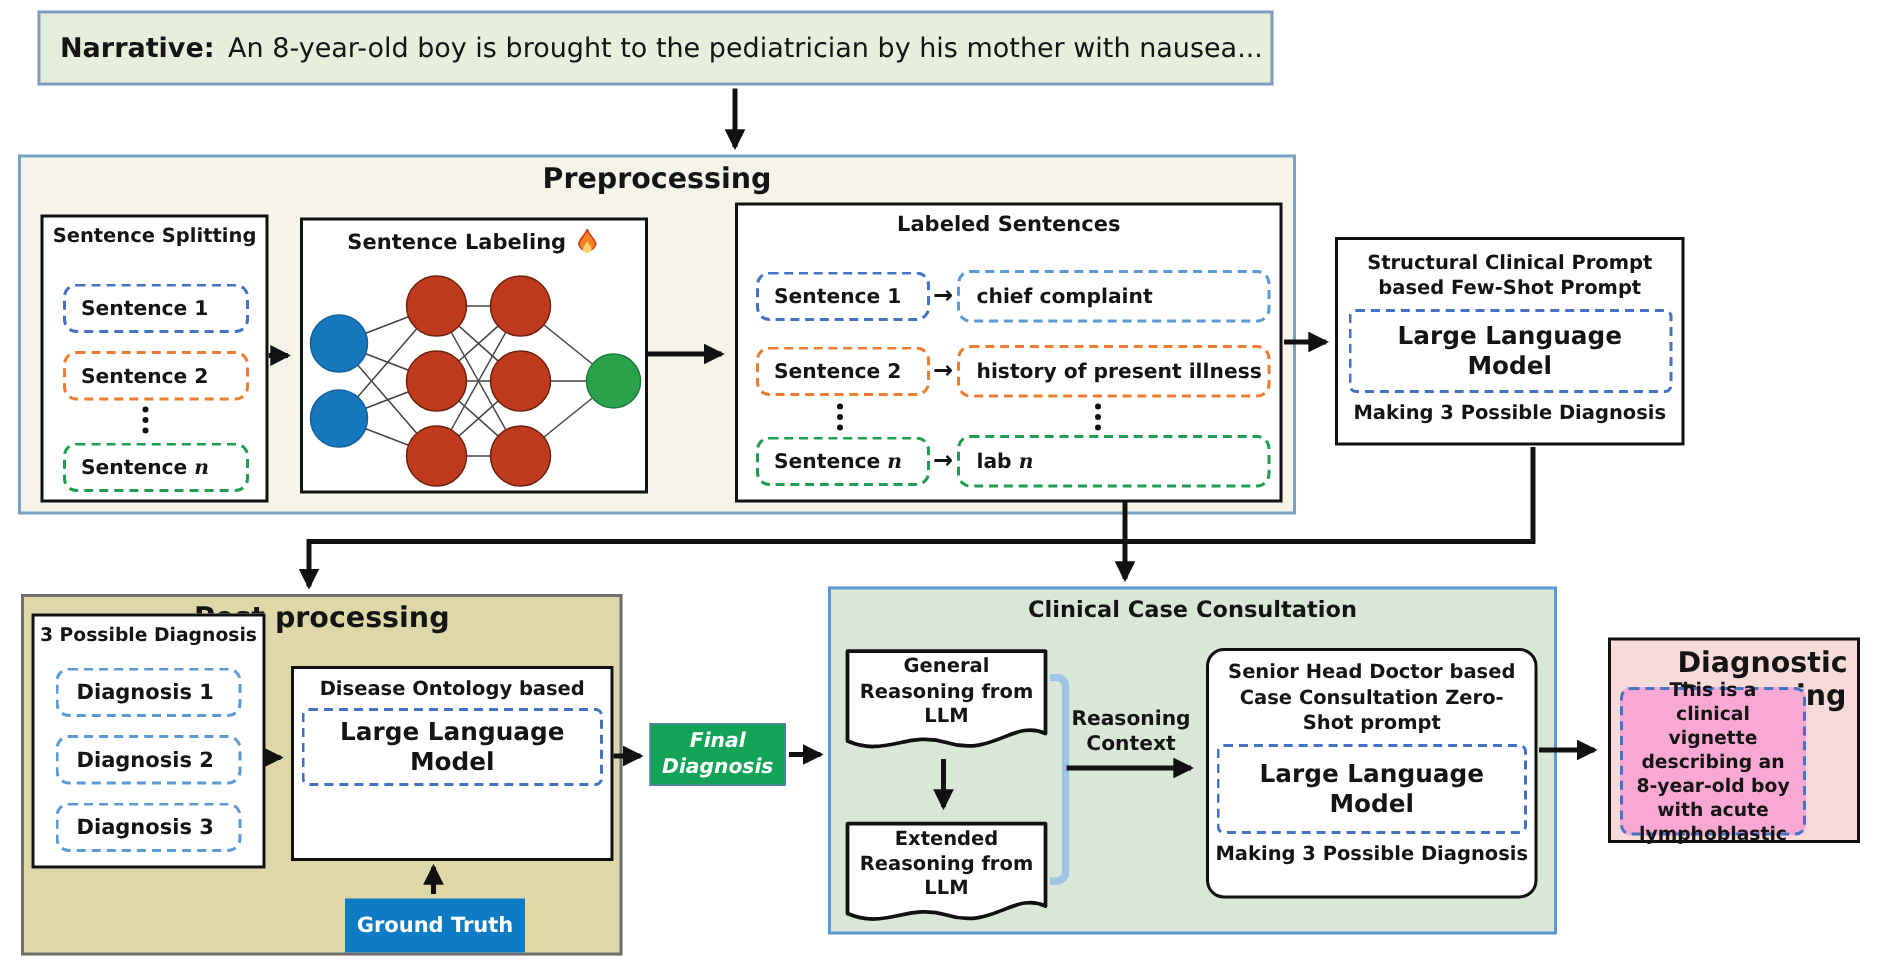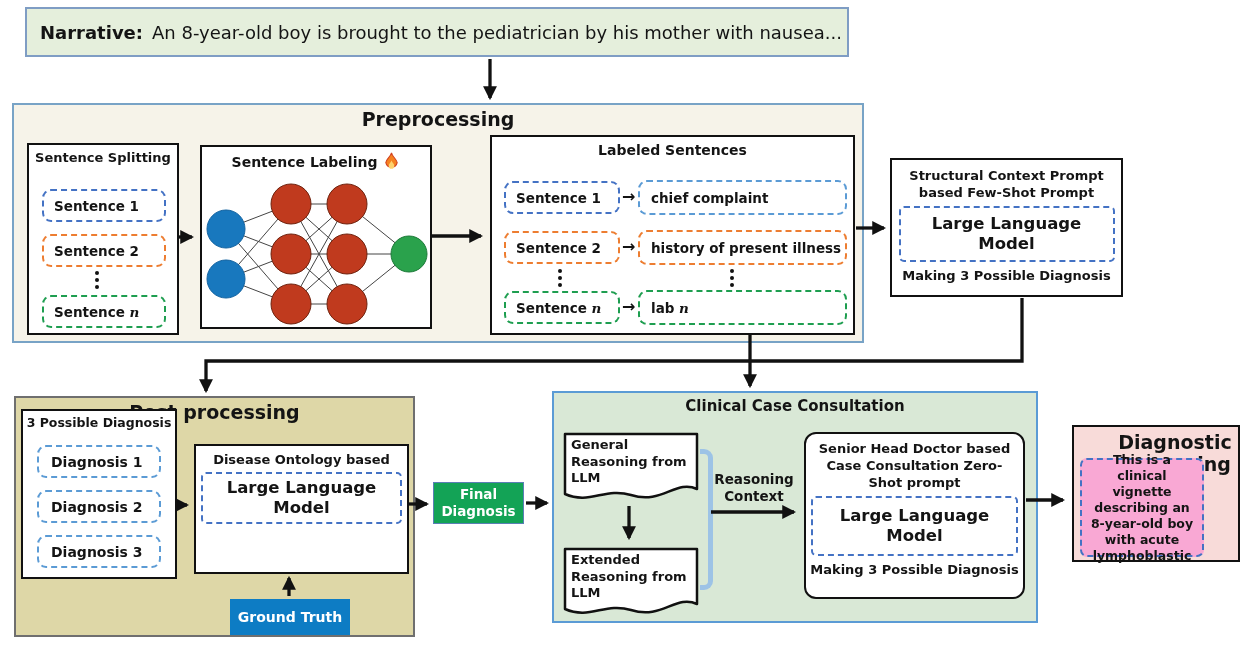--- a/index.html
+++ b/index.html
@@ -51,27 +51,27 @@
   #possible{left:5px;top:11px;width:156px;height:170px;}
   #possible .sub-title{margin-top:4px;font-size:12.5px;}
   #possible .dash-item{left:14px;width:124px;height:33px;padding-left:12px;font-size:14px;font-weight:600;}
   #ontology{left:178px;top:46px;width:215px;height:130px;text-align:center;padding-top:5px;}
   #ontology .llm-dash{width:197px;height:48px;margin:4px auto 4px;}
   #groundtruth{left:214px;top:201px;width:120px;height:36px;background:#0d7cc4;color:#fff;font-weight:700;
                font-size:14px;display:flex;align-items:center;justify-content:center;}
 
   #final{left:433px;top:482px;width:91px;height:42px;background:#13a356;border:1.5px solid #5a7fb5;
          color:#fff;font-weight:700;font-size:13.5px;text-align:center;display:flex;flex-direction:column;
-         justify-content:center;line-height:17px;}
+         justify-content:center;line-height:17px;font-style:italic;}
 
   #ccc{left:552px;top:391px;width:486px;height:232px;background:#d9e8d6;border:2.5px solid #5b9bd5;}
   #ccc .panel-title{top:4px;font-size:15px;}
   .doc{position:absolute;width:136px;height:76px;}
   .doc svg{position:absolute;left:0;top:0;}
-  .doc .doc-text{position:absolute;left:8px;right:8px;top:5px;
+  .doc .doc-text{position:absolute;left:8px;right:8px;top:5px;text-align:center;
                  font-size:13px;line-height:16.5px;font-weight:600;}
   #doc1{left:9px;top:39px;} #doc2{left:9px;top:154px;}
   #bracket{left:146px;top:56px;width:13px;height:141px;border-top:5px solid #9dc3e6;
            border-right:5px solid #9dc3e6;border-bottom:5px solid #9dc3e6;border-radius:0 9px 9px 0;}
   #rcontext{left:157px;top:78px;width:86px;text-align:center;font-size:13.5px;font-weight:600;line-height:17px;}
   #senior{left:250px;top:39px;width:221px;height:167px;text-align:center;padding-top:6px;border-radius:12px;}
   #senior .llm-dash{width:203px;height:56px;margin:5px auto 5px;}
 
   #diagnostic{left:1072px;top:425px;width:168px;height:137px;background:#f8dbd9;border:2.5px solid #111;}
   #diagnostic .sub-title{margin-top:4px;font-size:19px;padding-left:38px;}
@@ -183,21 +183,21 @@
         <span>Sentence</span>&nbsp;<span class="var">n</span>
       </div>
       <div class="ls-arrow" style="top:160px;">→</div>
       <div class="dash-item c-green ls-right" style="top:153px;">
         <span>lab</span>&nbsp;<span class="var">n</span>
       </div>
     </div>
   </div>
 
   <div class="abs wbox" id="fewshot">
-    <div class="small-line">Structural Context Prompt</div>
+    <div class="small-line">Structural Clinical Prompt</div>
     <div class="small-line">based Few-Shot Prompt</div>
     <div class="llm-dash">
       <span>Large Language Model</span>
     </div>
     <div class="small-line">Making 3 Possible Diagnosis</div>
   </div>
 
   <div class="abs" id="post">
     <div class="panel-title">Post processing</div>
     <div class="abs wbox" id="possible">

